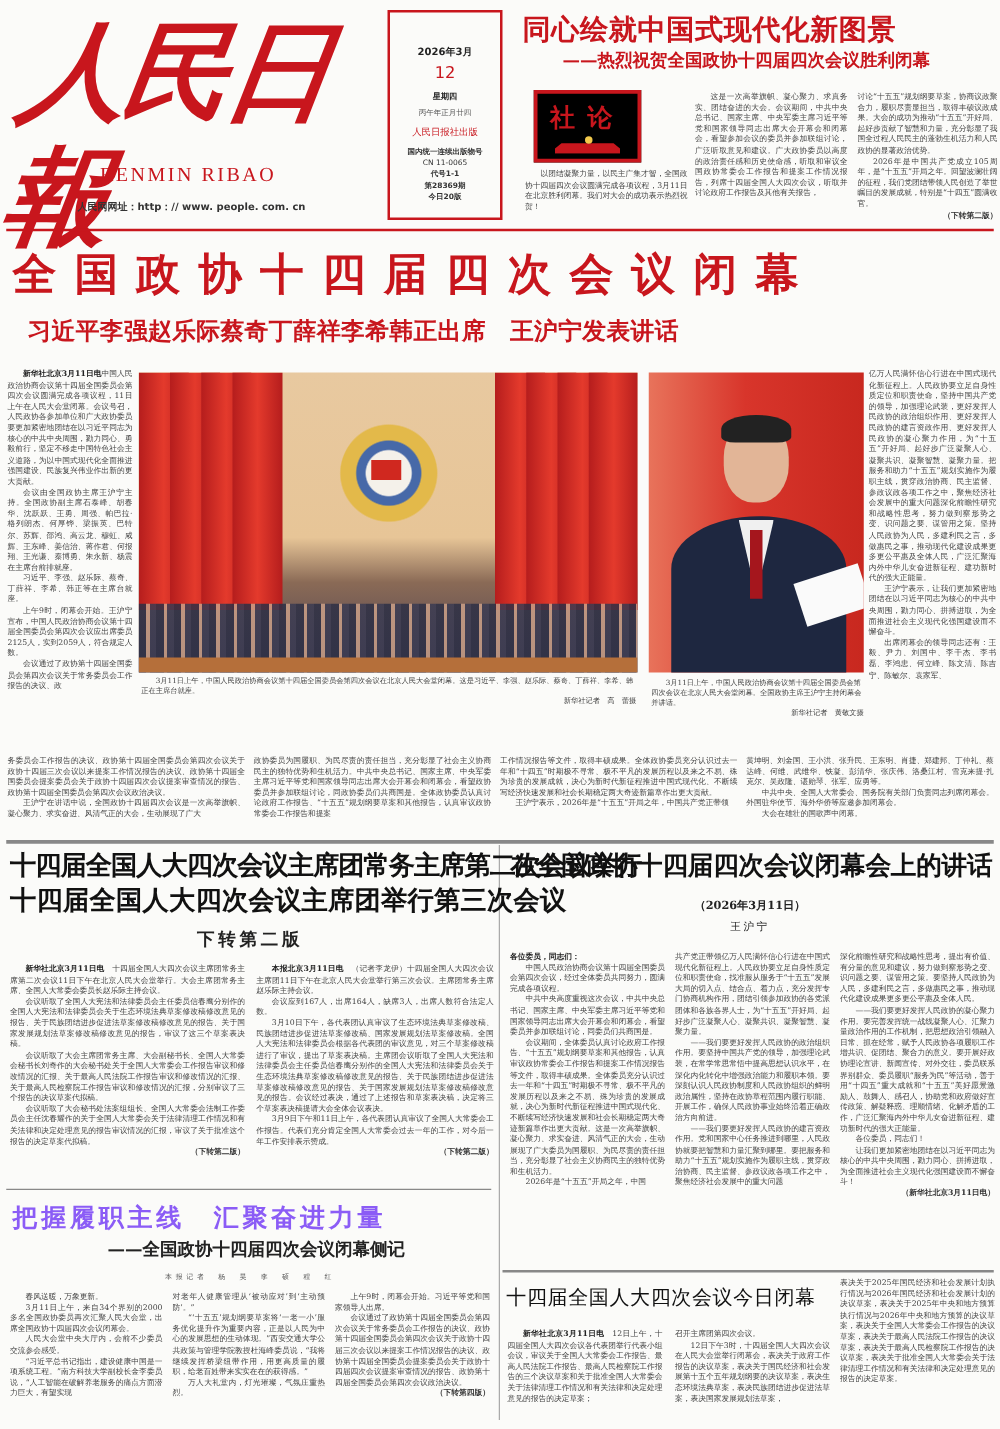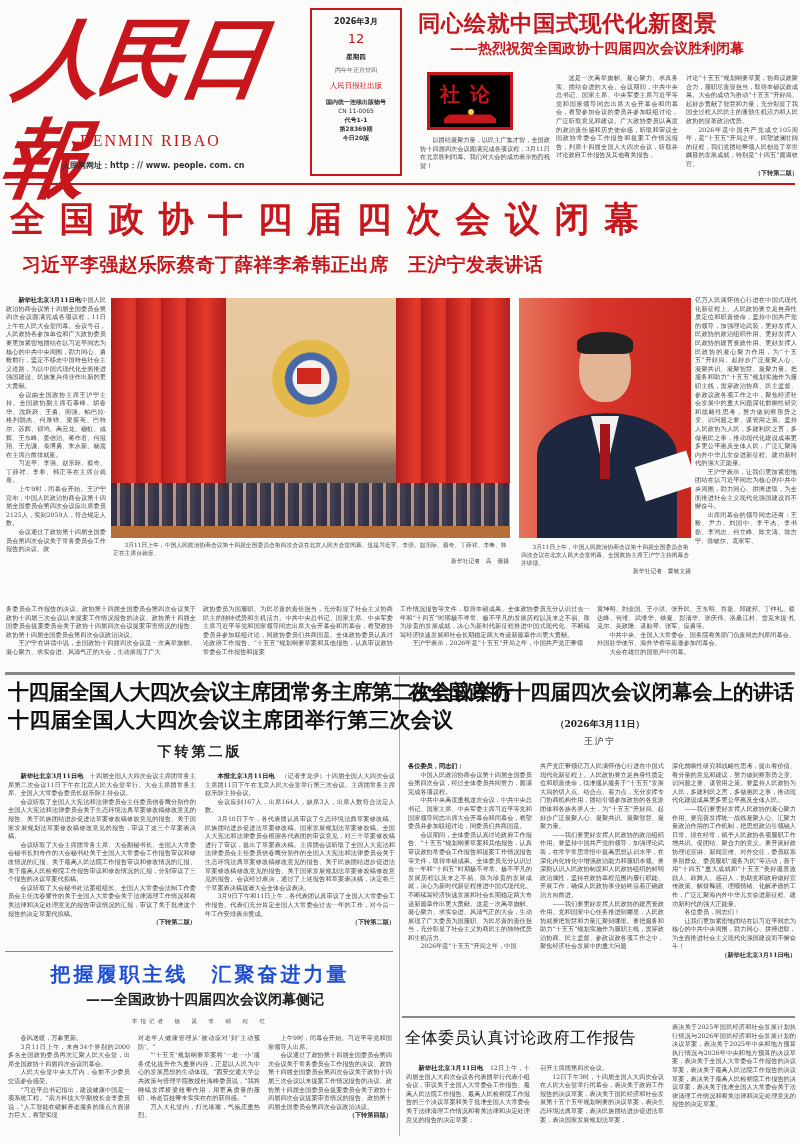--- a/index.html
+++ b/index.html
@@ -11,21 +11,21 @@
   .body-text p.noindent { text-indent: 0; }
   .lead { font-weight: bold; color: #222; }
 
   
   #masthead-logo { left: 10px; top: 8px; width: 290px; height: 120px; }
   #masthead-logo .logo-text { font-family: "DejaVu Serif", "Liberation Serif", serif; font-size: 86px; font-weight: bold; font-style: italic; color: #c8161d; letter-spacing: -4px; line-height: 100px; transform: skewX(-8deg); display: block; }
   #masthead-logo .logo-pinyin { font-family: Liberation Serif, serif; font-size: 16px; color: #c8161d; letter-spacing: 2px; position: absolute; left: 70px; top: 124px; }
   #website { left: 62px; top: 160px; font-size: 8px; font-weight: bold; color: #333; }
 
   #datebox { left: 310px; top: 8px; width: 92px; height: 168px; border: 2px solid #c8161d; text-align: center; padding-top: 6px; }
-  #datebox .d-ym { font-size: 8px; font-weight: bold; }
+  #datebox .d-ym { font-size: 8px; font-weight: bold; margin-top: 20px; }
   #datebox .d-day { font-size: 13px; color: #c8161d; line-height: 24px; }
   #datebox .d-week { font-size: 6.5px; font-weight: bold; margin-top: 2px; }
   #datebox .d-lunar { font-size: 6px; color: #555; margin-top: 4px; }
   #datebox .d-pub { font-size: 7.5px; color: #c8161d; margin-top: 6px; }
   #datebox .d-small { font-size: 6px; color: #333; line-height: 9px; }
   #datebox .d-small.b { font-weight: bold; }
 
   #top-headline { left: 418px; top: 8px; width: 380px; font-size: 22.5px; font-weight: bold; color: #c8161d; letter-spacing: 0.5px; white-space: nowrap; }
   #top-subhead { left: 450px; top: 40px; font-size: 14px; font-weight: bold; color: #c8161d; font-family: "DejaVu Serif", "Liberation Serif", serif; white-space: nowrap; }
 
@@ -88,21 +88,21 @@
   #speech-date { left: 400px; top: 718px; width: 400px; text-align: center; font-size: 9px; font-weight: bold; font-family: "DejaVu Serif", "Liberation Serif", serif; }
   #speech-author { left: 400px; top: 736px; width: 400px; text-align: center; font-size: 8.5px; font-family: "DejaVu Serif", "Liberation Serif", serif; letter-spacing: 2px; }
   #speech-col1 { left: 408px; top: 762px; width: 124px; }
   #speech-col2 { left: 540px; top: 762px; width: 124px; }
   #speech-col3 { left: 672px; top: 762px; width: 124px; }
 
   #rule-3 { left: 5px; top: 951px; width: 388px; background: #888; height: 1px; }
   #rule-4 { left: 402px; top: 1016px; width: 393px; background: #888; height: 2px; }
 
   
-  #side-headline { left: 10px; top: 961px; width: 380px; text-align: center; font-size: 20px; font-weight: bold; letter-spacing: 3px; white-space: nowrap; color: #1d4ed8; }
+  #side-headline { left: 10px; top: 961px; width: 380px; text-align: left; font-size: 20px; font-weight: bold; letter-spacing: 3px; white-space: nowrap; color: #8b5cf6; }
   #side-subhead { left: 20px; top: 991px; width: 370px; text-align: center; font-size: 14px; font-weight: bold; font-family: "DejaVu Serif", "Liberation Serif", serif; white-space: nowrap; }
   #side-byline { left: 0; top: 1018px; width: 400px; text-align: center; font-size: 5.5px; color: #555; letter-spacing: 3px; }
   #side-col1 { left: 8px; top: 1034px; width: 122px; }
   #side-col2 { left: 138px; top: 1034px; width: 122px; }
   #side-col3 { left: 268px; top: 1034px; width: 124px; }
 
   
   #npc-close-headline { left: 405px; top: 1028px; width: 262px; font-size: 16px; white-space: nowrap; color: #111; letter-spacing: 0.5px; }
   #npc-close-col1 { left: 406px; top: 1064px; width: 124px; }
   #npc-close-col2 { left: 540px; top: 1064px; width: 124px; }
@@ -284,21 +284,21 @@
   <p class="noindent">对老年人健康管理从‘被动应对’到‘主动预防’。”</p>
   <p>“‘十五五’规划纲要草案将‘一老一小’服务优化提升作为重要内容，正是以人民为中心的发展思想的生动体现。”西安交通大学公共政策与管理学院教授杜海峰委员说，“我将继续发挥桥梁纽带作用，用更高质量的履职，给老百姓带来实实在在的获得感。”</p>
   <p>万人大礼堂内，灯光璀璨，气氛庄重热烈。</p>
 </div>
 <div id="side-col3" class="abs body-text">
   <p>上午9时，闭幕会开始。习近平等党和国家领导人出席。</p>
   <p>会议通过了政协第十四届全国委员会第四次会议关于常务委员会工作报告的决议、政协第十四届全国委员会第四次会议关于政协十四届三次会议以来提案工作情况报告的决议、政协第十四届全国委员会提案委员会关于政协十四届四次会议提案审查情况的报告、政协第十四届全国委员会第四次会议政治决议。</p>
   <div class="continue">（下转第四版）</div>
 </div>
 
-<div id="npc-close-headline" class="abs">全体委员认真讨论政府工作报告</div>
+<div id="npc-close-headline" class="abs">十四届全国人大四次会议今日闭幕</div>
 <div id="npc-close-col1" class="abs body-text">
   <p><span class="lead">新华社北京3月11日电</span>　<span>12日上午，十四届全国人大四次会议各代表团举行代表小组会议，审议关于全国人大常委会工作报告、最高人民法院工作报告、最高人民检察院工作报告的三个决议草案和关于批准全国人大常委会关于法律清理工作情况和有关法律和决定处理意见的报告的决定草案；</span></p>
 </div>
 <div id="npc-close-col2" class="abs body-text">
   <p class="noindent">召开主席团第四次会议。</p>
   <p>12日下午3时，十四届全国人大四次会议在人民大会堂举行闭幕会，表决关于政府工作报告的决议草案，表决关于国民经济和社会发展第十五个五年规划纲要的决议草案，表决生态环境法典草案，表决民族团结进步促进法草案，表决国家发展规划法草案，</p>
 </div>
 <div id="npc-close-col3" class="abs body-text">
   <p class="noindent">表决关于2025年国民经济和社会发展计划执行情况与2026年国民经济和社会发展计划的决议草案，表决关于2025年中央和地方预算执行情况与2026年中央和地方预算的决议草案，表决关于全国人大常委会工作报告的决议草案，表决关于最高人民法院工作报告的决议草案，表决关于最高人民检察院工作报告的决议草案，表决关于批准全国人大常委会关于法律清理工作情况和有关法律和决定处理意见的报告的决定草案。</p>
 </div>

